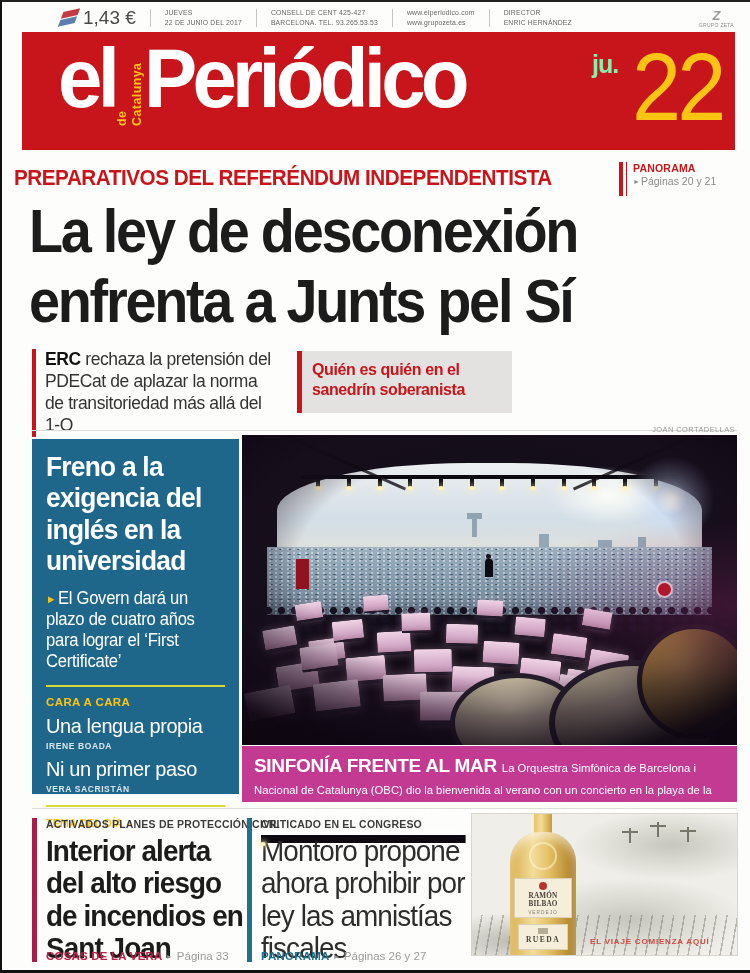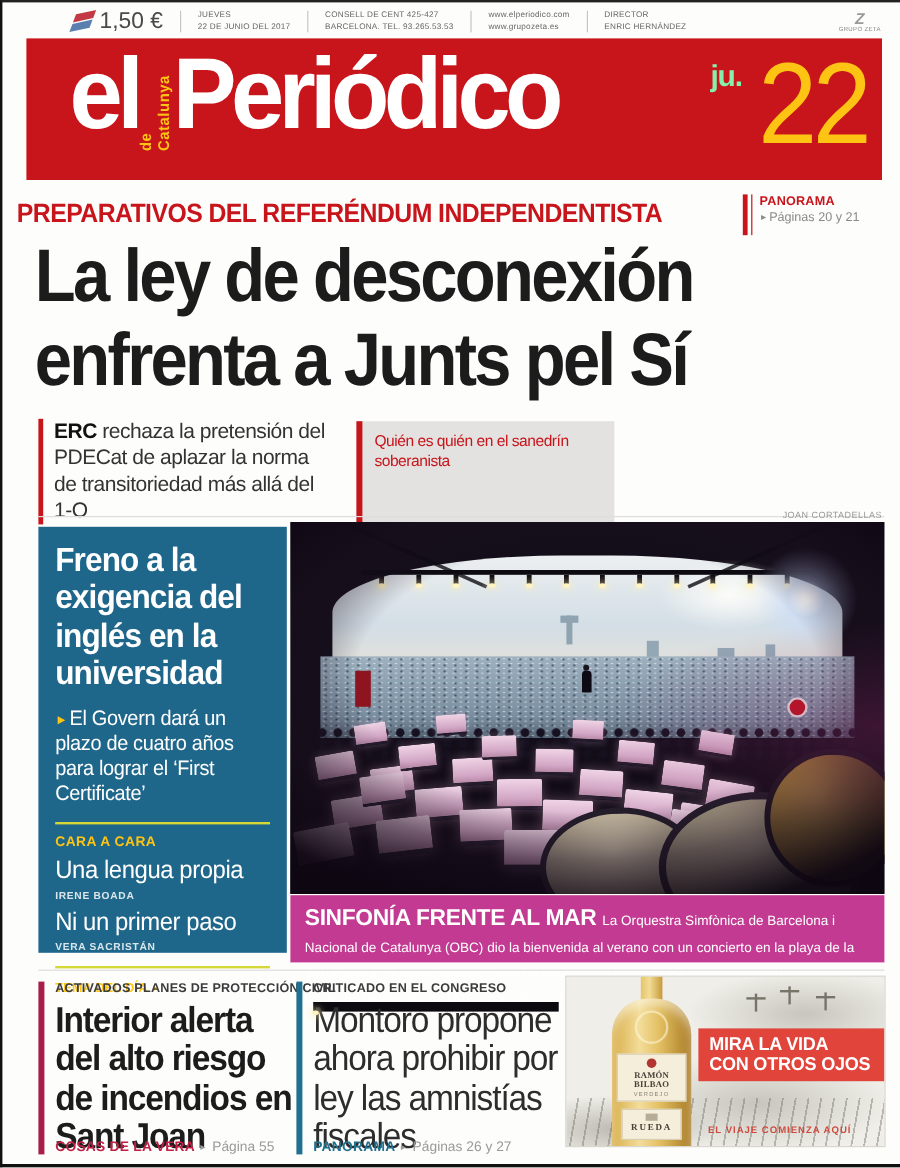--- a/index.html
+++ b/index.html
@@ -38,21 +38,21 @@
   .sec-tag-inner{border-left:1.5px solid #c8151b;padding-left:6px;height:100%;}
   .sec-name{color:#c8151b;font-weight:bold;font-size:10.5px;letter-spacing:.2px;}
   .sec-pages{color:#8a8a8a;font-size:10.5px;margin-top:1px;}
   .arrow{font-size:7px;vertical-align:1px;margin-right:1px;}
   .headline{position:absolute;left:27px;top:194px;width:760px;color:#1c1c1c;font-weight:bold;font-size:62px;line-height:70px;letter-spacing:-2.5px;transform:scaleX(.9);transform-origin:0 0;white-space:nowrap;}
   .subrow{position:absolute;left:0;top:347px;width:750px;height:74px;}
   .subcol{position:absolute;top:0;border-left:4px solid #c8151b;padding-left:9px;font-size:17.5px;line-height:1.25;color:#333;letter-spacing:-.4px;}
   .subcol b{color:#111;}
   .sc1{left:30px;width:248px;}
   .sc3{left:523px;width:215px;}
-  .subbox{position:absolute;left:295px;top:2px;width:215px;height:84px;background:#e3e2e0;border-left:5px solid #c8151b;padding:9px 10px 0 10px;color:#c8151b;font-weight:normal;font-size:13px;line-height:1.22;letter-spacing:-.4px;}
+  .subbox{position:absolute;left:295px;top:2px;width:215px;height:62px;background:#e3e2e0;border-left:5px solid #c8151b;padding:9px 10px 0 10px;color:#c8151b;font-weight:bold;font-size:16px;line-height:1.22;letter-spacing:-.4px;}
   .hairline{position:absolute;left:30px;width:705px;height:1px;background:#ddd;}
   
   .feature-box{position:absolute;left:30px;top:437px;width:207px;height:355px;background:#1f678a;color:#fff;padding:12px 14px;}
   .fb-headline{font-weight:bold;font-size:28px;line-height:1.12;letter-spacing:-.8px;transform:scaleX(.94);transform-origin:0 0;width:107%;}
   .fb-bullet{margin-top:12px;font-size:17.5px;line-height:1.2;letter-spacing:-.3px;transform:scaleX(.95);transform-origin:0 0;width:105%;}
   .fb-bullet .arrow{color:#fdc413;font-size:11px;margin-right:2px;}
   .fb-rule{height:2px;background:#d6d838;margin:13px 0 9px 0;border:0;}
   .fb-cara{color:#fdc413;font-weight:bold;font-size:11.5px;letter-spacing:.4px;}
   .fb-item-title{font-size:21px;letter-spacing:-.4px;margin-top:6px;transform:scaleX(.95);transform-origin:0 0;width:105%;}
   .fb-item-author{font-size:8.5px;font-weight:bold;color:#d9e6ec;letter-spacing:.6px;margin-top:3px;}
@@ -148,21 +148,21 @@
 </head>
 <body>
 
 <div class="page">
 
   <div class="topbar">
     <span class="ep-bolt">
         <i class="b1"></i>
         <i class="b2"></i>
       </span>
-    <span class="price">1,50 €</span>
+    <span class="price">1,43 €</span>
     <span class="tb-sep"></span>
     <span class="tb-col">
       <span>JUEVES</span><br>
       <span>22 DE JUNIO DEL 2017</span>
     </span>
     <span class="tb-sep"></span>
     <span class="tb-col">
       <span>CONSELL DE CENT 425-427</span><br>
       <span>BARCELONA. TEL. 93.265.53.53</span>
     </span>
@@ -313,21 +313,21 @@
 
   <div class="story story-left">
     <div class="bar"></div>
     <div class="content">
       <div class="st-kicker">ACTIVADOS PLANES DE PROTECCIÓN CIVIL</div>
       <div class="st-headline bold">Interior alerta del alto riesgo de incendios en Sant Joan</div>
     </div>
     <div class="st-footer">
       <span class="lbl">COSAS DE LA VERA</span>
       <span class="arrow">►</span>
-      <span class="pg">Página 55</span>
+      <span class="pg">Página 33</span>
     </div>
   </div>
 
   <div class="story story-mid">
     <div class="bar"></div>
     <div class="content">
       <div class="st-kicker">CRITICADO EN EL CONGRESO</div>
       <div class="st-headline light">Montoro propone ahora prohibir por ley las amnistías fiscales</div>
     </div>
     <div class="st-footer">
@@ -350,20 +350,16 @@
       <div class="label">
         <span class="seal"></span>
         <div class="brand">RAMÓN BILBAO</div>
         <div class="variety">VERDEJO</div>
       </div>
       <div class="label2">
         <span class="tiny"></span>
         <div class="origin">RUEDA</div>
       </div>
     </div>
-    <div class="ad-banner">
-      <div class="sl">MIRA LA VIDA</div>
-      <div class="sl">CON OTROS OJOS</div>
-    </div>
     <div class="ad-tagline">EL VIAJE COMIENZA AQUÍ</div>
   </div>
 
 </div>
 
 </body></html>

